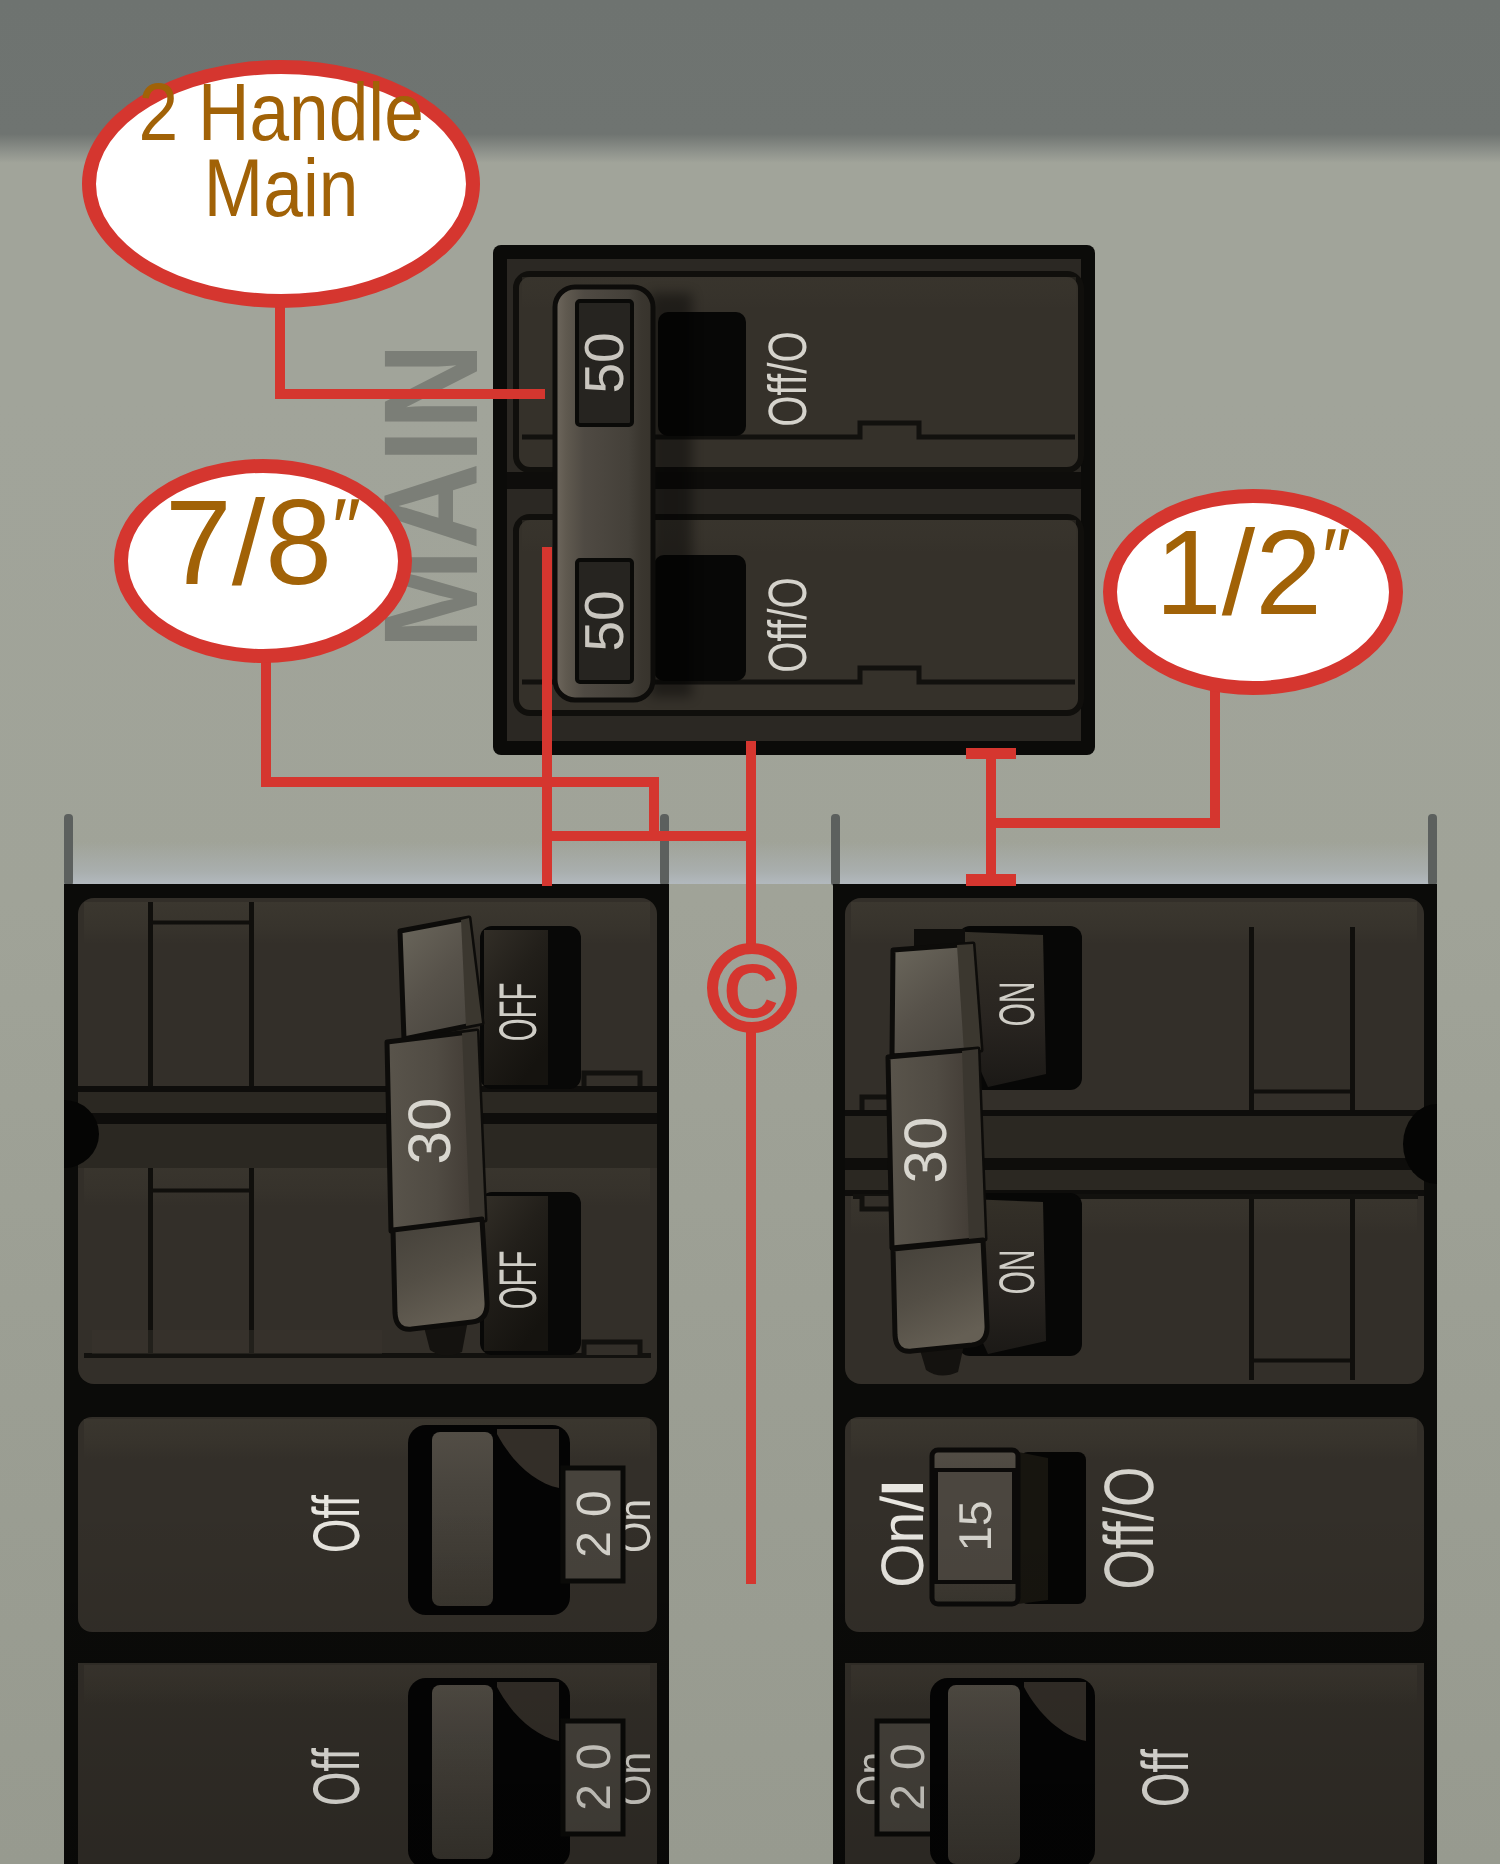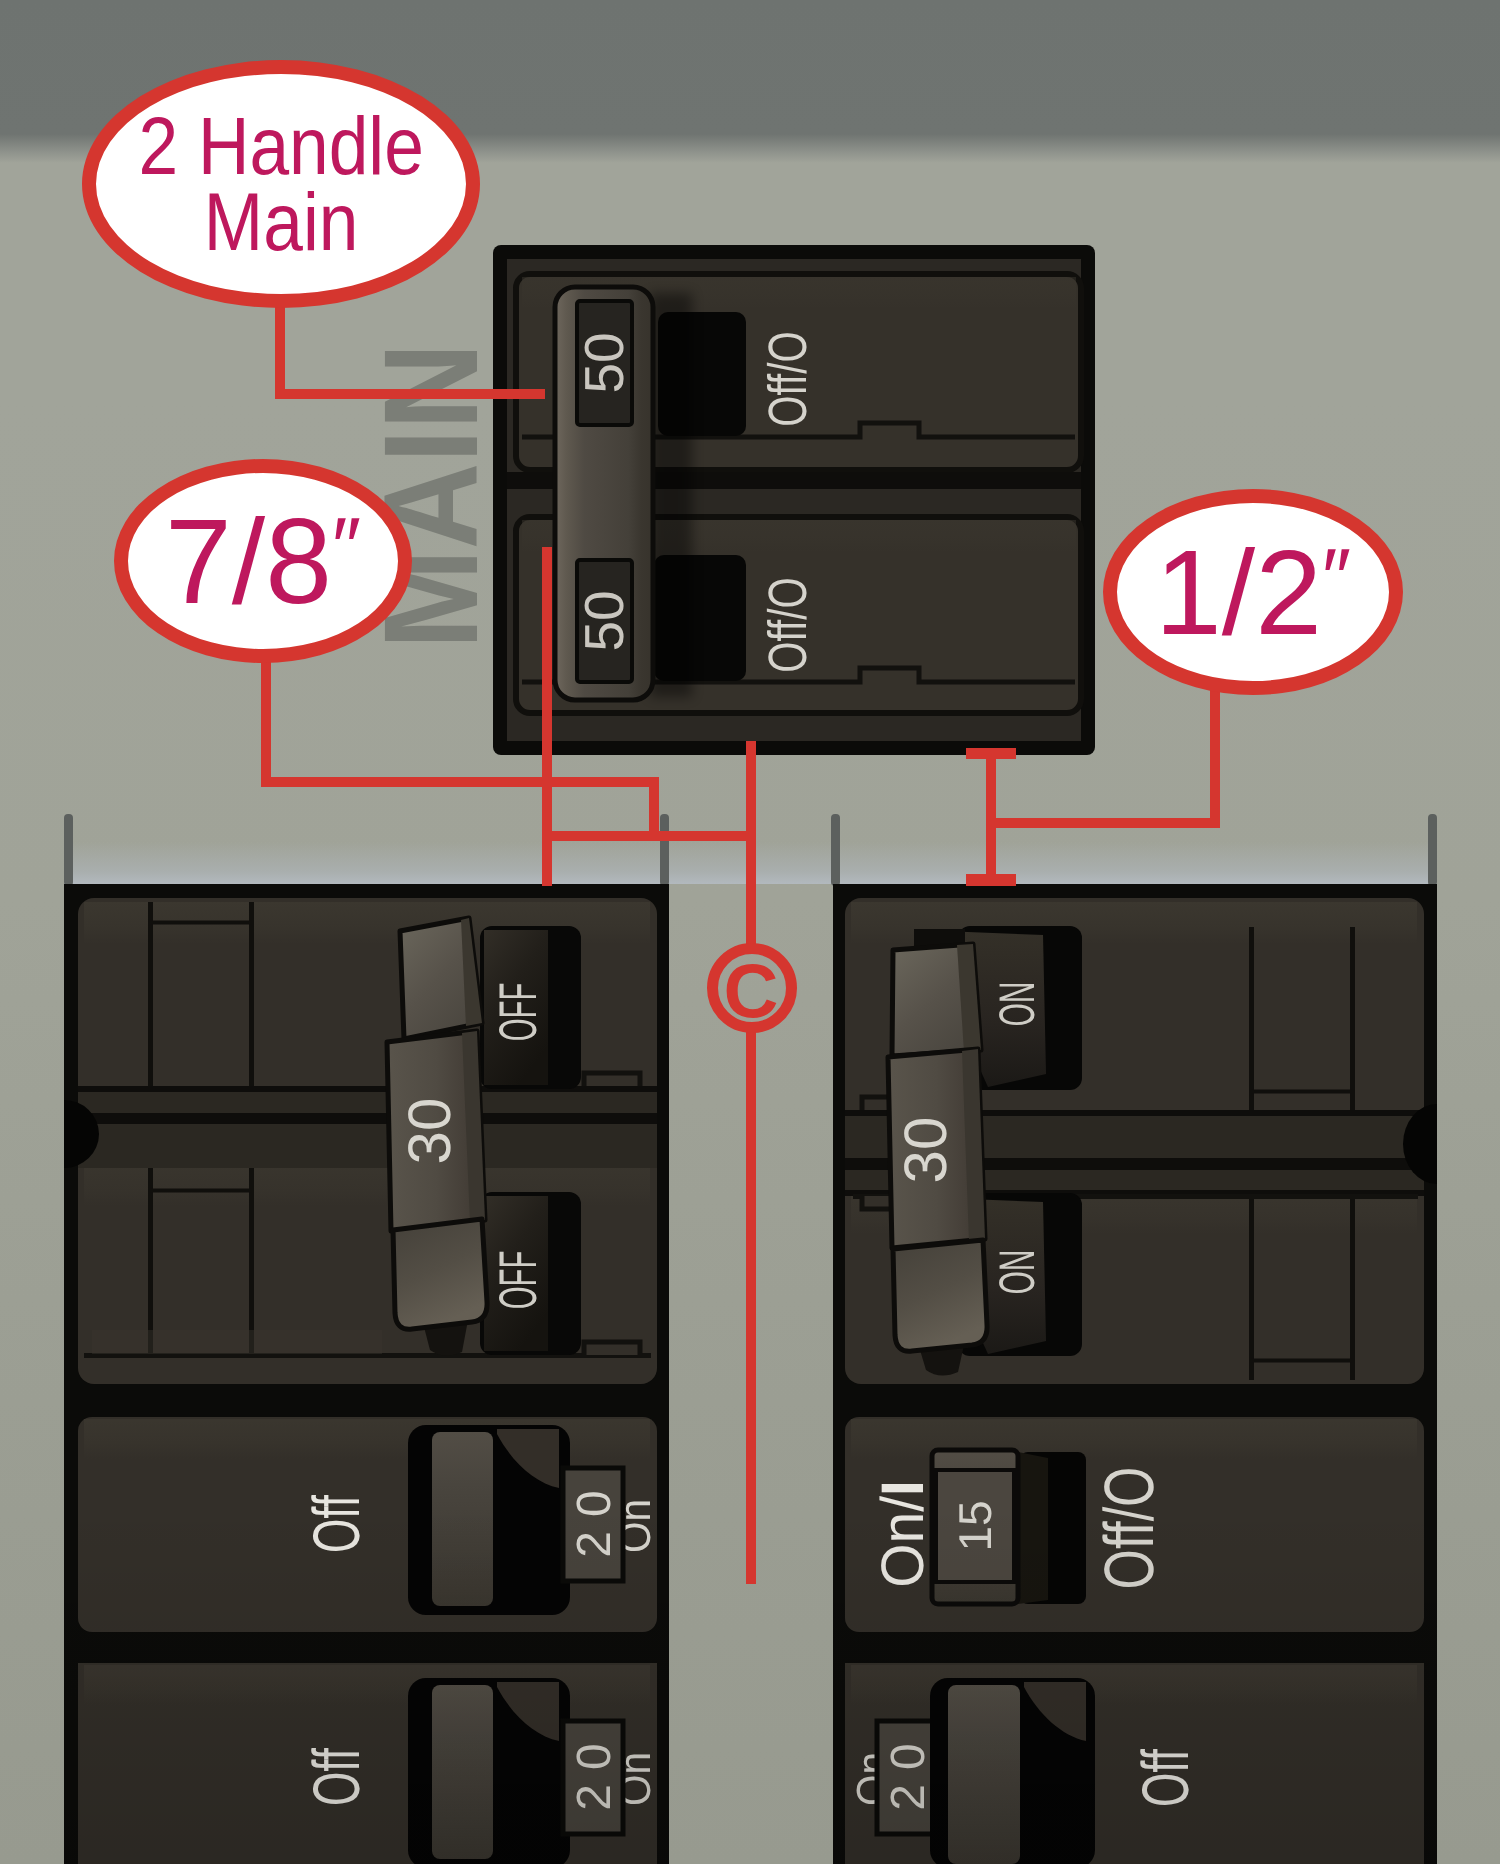--- a/index.html
+++ b/index.html
@@ -2,21 +2,21 @@
 <html><head>
 <meta charset="utf-8">
 <style>
   html,body{margin:0;padding:0;background:#888;}
   #canvas{position:relative;width:1500px;height:1864px;overflow:hidden;
     background:linear-gradient(to bottom,#6e7370 0px,#6f7471 134px,#8b8f89 150px,#a1a49a 163px,#a1a49a 400px,#a0a398 900px,#9b9e93 1400px,#979a8f 1864px);
     font-family:"Liberation Sans",sans-serif;}
   .abs{position:absolute;}
   .red{background:#d5362f;}
   .ellipse{position:absolute;background:#ffffff;border:14px solid #d5362f;border-radius:50%;
-    display:flex;align-items:center;justify-content:center;color:#be185d;text-align:center;}
+    display:flex;justify-content:center;color:#a16207;text-align:center;}
 </style>
 </head>
 <body>
 <div id="canvas">
 
   <div class="abs" style="left:64px;top:842px;width:1373px;height:42px;
     background:linear-gradient(to bottom,rgba(175,182,188,0),rgba(175,182,188,0.6) 70%,rgba(179,186,192,0.95) 100%);"></div>
 
   <div class="abs" style="left:431px;top:496px;width:0;height:0;">
     <div style="position:absolute;transform:translate(-50%,-50%) rotate(-90deg) scaleX(0.9);

